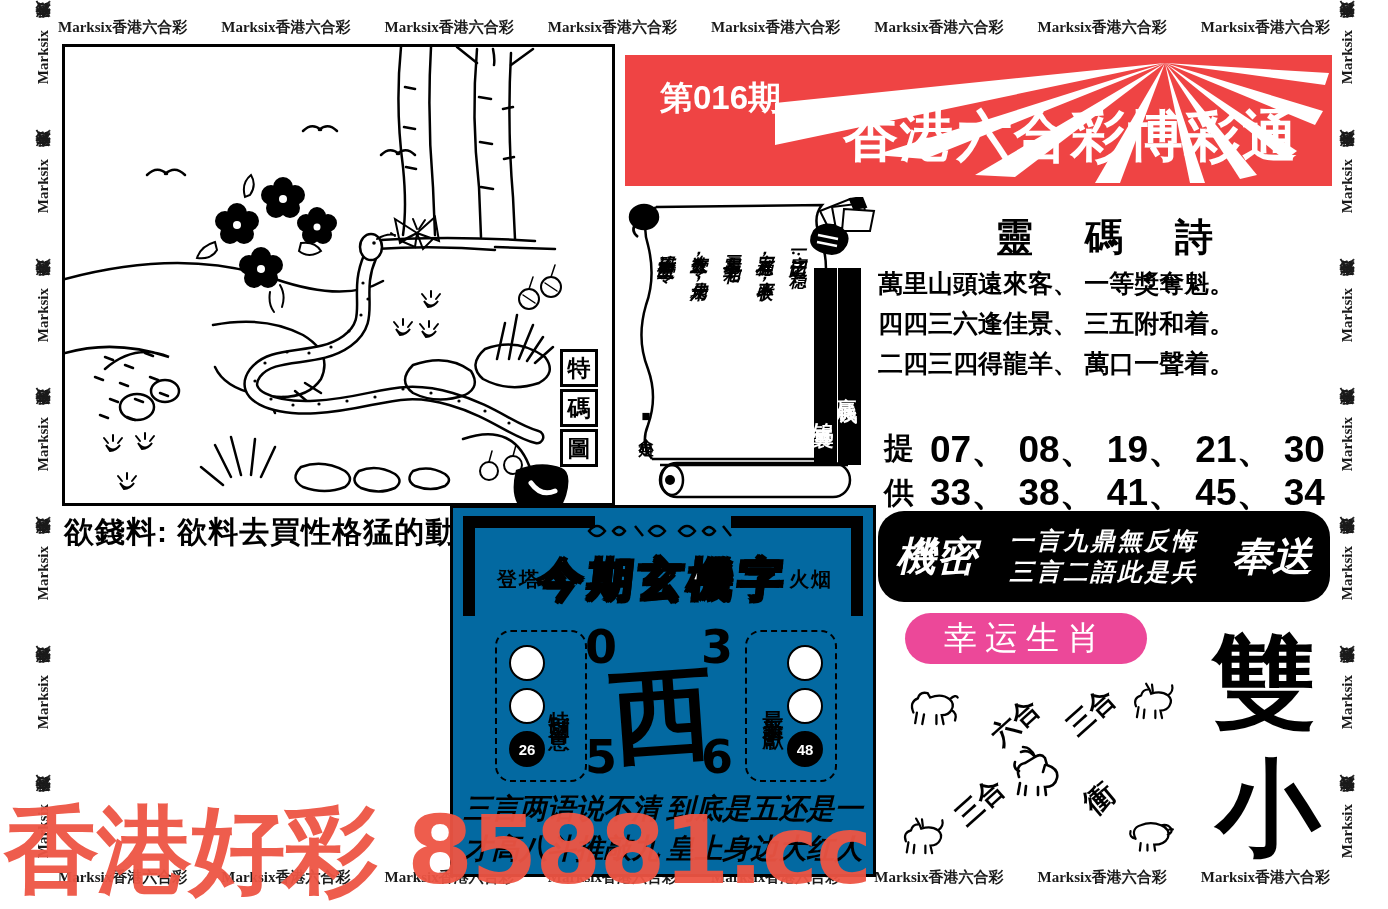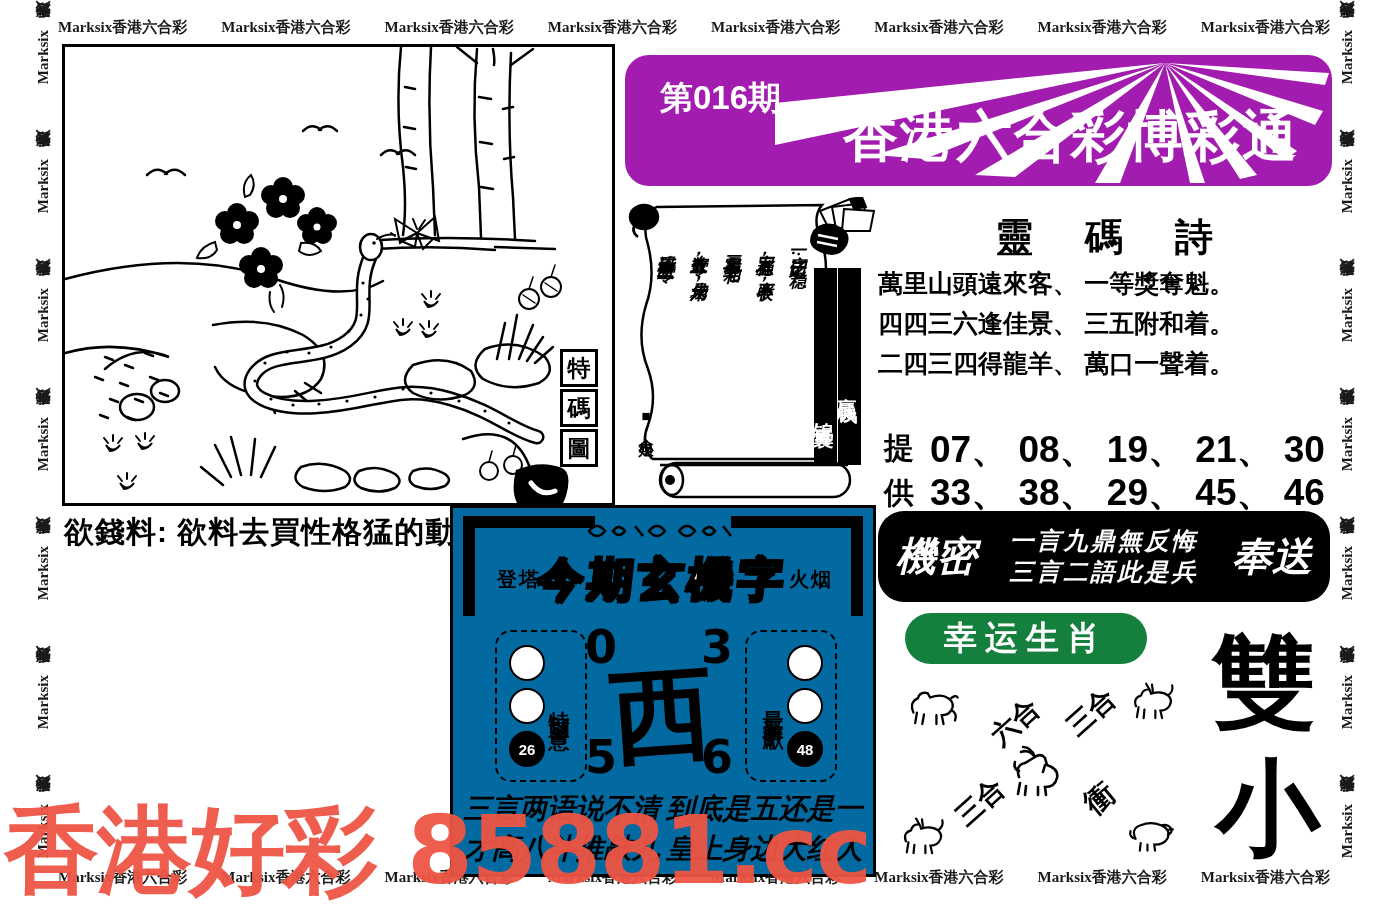--- a/index.html
+++ b/index.html
@@ -15,21 +15,21 @@
 
   
   #pic{left:62px;top:44px;width:553px;height:462px;border:3px solid #000;box-sizing:border-box;background:#fff;}
   #seal{right:14px;bottom:36px;display:flex;flex-direction:column;gap:2px;}
   #seal div{width:32px;height:32px;border:3px solid #000;font-size:23px;font-weight:bold;
             display:flex;align-items:center;justify-content:center;background:#fff;}
   #caption{left:64px;top:512px;font-size:30px;font-weight:900;letter-spacing:1px;
            font-family:"Liberation Sans","DejaVu Sans",sans-serif;}
 
   
-  #header{left:625px;top:55px;width:707px;height:131px;background:#a21caf;border-radius:24px;}
+  #header{left:625px;top:55px;width:707px;height:131px;background:#ef4444;}
   #issue{left:660px;top:76px;color:#fff;font-size:33px;font-weight:900;
          font-family:"Liberation Sans","DejaVu Sans",sans-serif;}
   #mtitle{left:843px;top:100px;color:#fff;font-size:55px;font-weight:900;letter-spacing:2px;white-space:nowrap;}
 
   
   #scrollp{left:622px;top:193px;width:258px;height:320px;}
   .vcols{display:flex;flex-direction:row-reverse;gap:7px;}
   .vcols div{writing-mode:vertical-rl;font-size:17px;line-height:26px;font-style:italic;font-weight:600;letter-spacing:2px;}
   #sig{left:636px;top:408px;writing-mode:vertical-rl;font-size:15px;font-weight:bold;letter-spacing:2px;}
   .banner{background:#000;color:#fff;writing-mode:vertical-rl;text-align:center;
@@ -47,22 +47,22 @@
   #provide-rows div{font-size:37px;font-weight:900;line-height:43px;white-space:nowrap;
                     font-family:"Liberation Sans","DejaVu Sans",sans-serif;}
 
   
   #secret{left:878px;top:511px;width:452px;height:91px;background:#000;border-radius:26px;color:#fff;
           display:flex;align-items:center;justify-content:space-between;padding:0 18px;box-sizing:border-box;}
   .secret-big{font-size:40px;font-weight:900;font-style:italic;}
   #secret-mid{text-align:left;font-size:24px;font-weight:600;line-height:31px;letter-spacing:3px;font-style:italic;}
 
   
-  #lucky-pill{left:905px;top:613px;width:242px;height:51px;background:#15803d;border-radius:26px;color:#fff;
-              display:flex;align-items:center;justify-content:center;font-size:33px;font-weight:bold;letter-spacing:8px;}
+  #lucky-pill{left:905px;top:613px;width:242px;height:51px;background:#ec4899;border-radius:26px;color:#fff;
+              display:flex;align-items:center;justify-content:center;font-size:33px;font-weight:normal;letter-spacing:8px;}
   .zlabel{font-size:26px;font-weight:900;white-space:nowrap;
           font-family:"Liberation Sans","DejaVu Sans",sans-serif;}
   .big-char{font-size:104px;font-weight:900;line-height:1;font-family:"Liberation Sans","DejaVu Sans",sans-serif;}
 
   
   #mystery{left:450px;top:505px;width:426px;height:372px;border:3px solid #000;box-sizing:border-box;background:#0369a1;}
   .corner{position:absolute;width:120px;height:88px;}
   #cor-tl{left:10px;top:8px;border-left:12px solid #000;border-top:12px solid #000;}
   #cor-tr{right:10px;top:8px;border-right:12px solid #000;border-top:12px solid #000;}
   #mys-title{position:absolute;left:0;top:42px;width:100%;text-align:center;font-size:45px;font-weight:900;
@@ -346,21 +346,21 @@
       <div class="poem-line">四四三六逢佳景、 三五附和着。</div>
       <div class="poem-line">二四三四得龍羊、 萬口一聲着。</div>
     </div>
   <div id="provide" class="abs">
     <div id="provide-labels">
         <div>提</div>
         <div>供</div>
       </div>
     <div id="provide-rows">
         <div>07、 08、 19、 21、 30</div>
-        <div>33、 38、 29、 45、 46</div>
+        <div>33、 38、 41、 45、 34</div>
       </div>
   </div>
 
   <div id="secret" class="abs">
     <span class="secret-big">機密</span>
     <span id="secret-mid">
       <span style="display:block">一言九鼎無反悔</span>
       <span style="display:block">三言二語此是兵</span>
     </span>
     <span class="secret-big">奉送</span>

